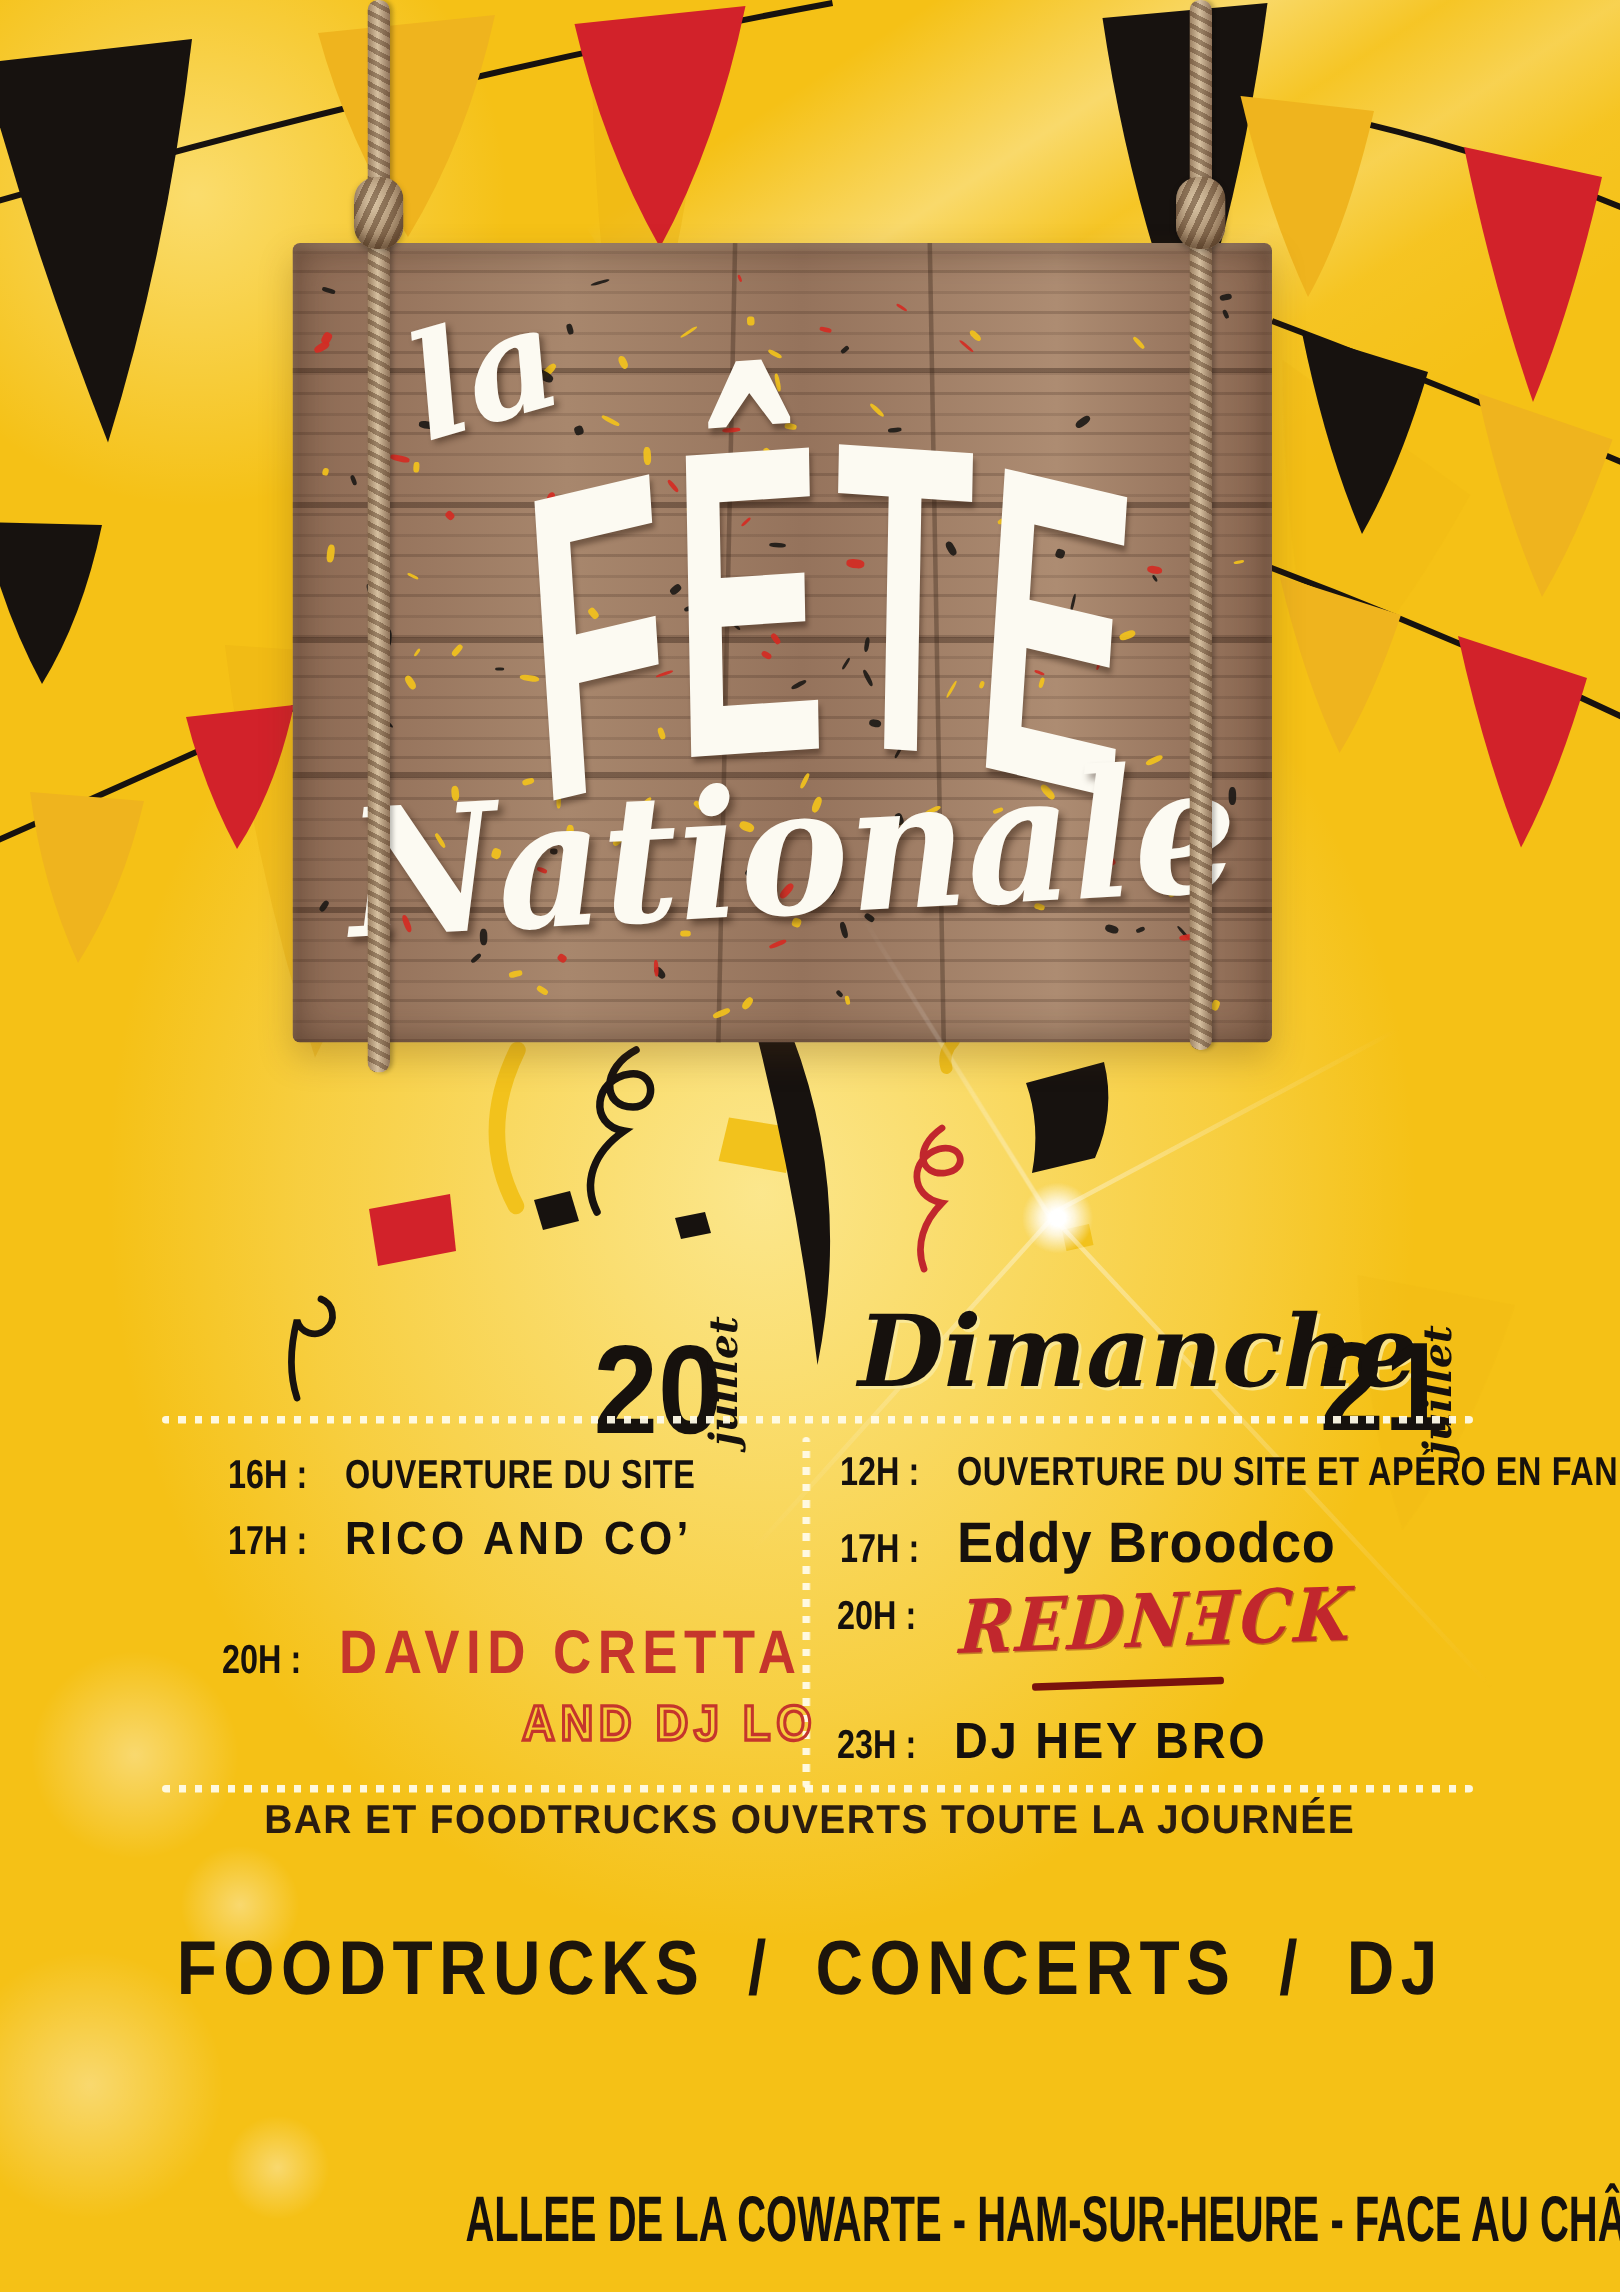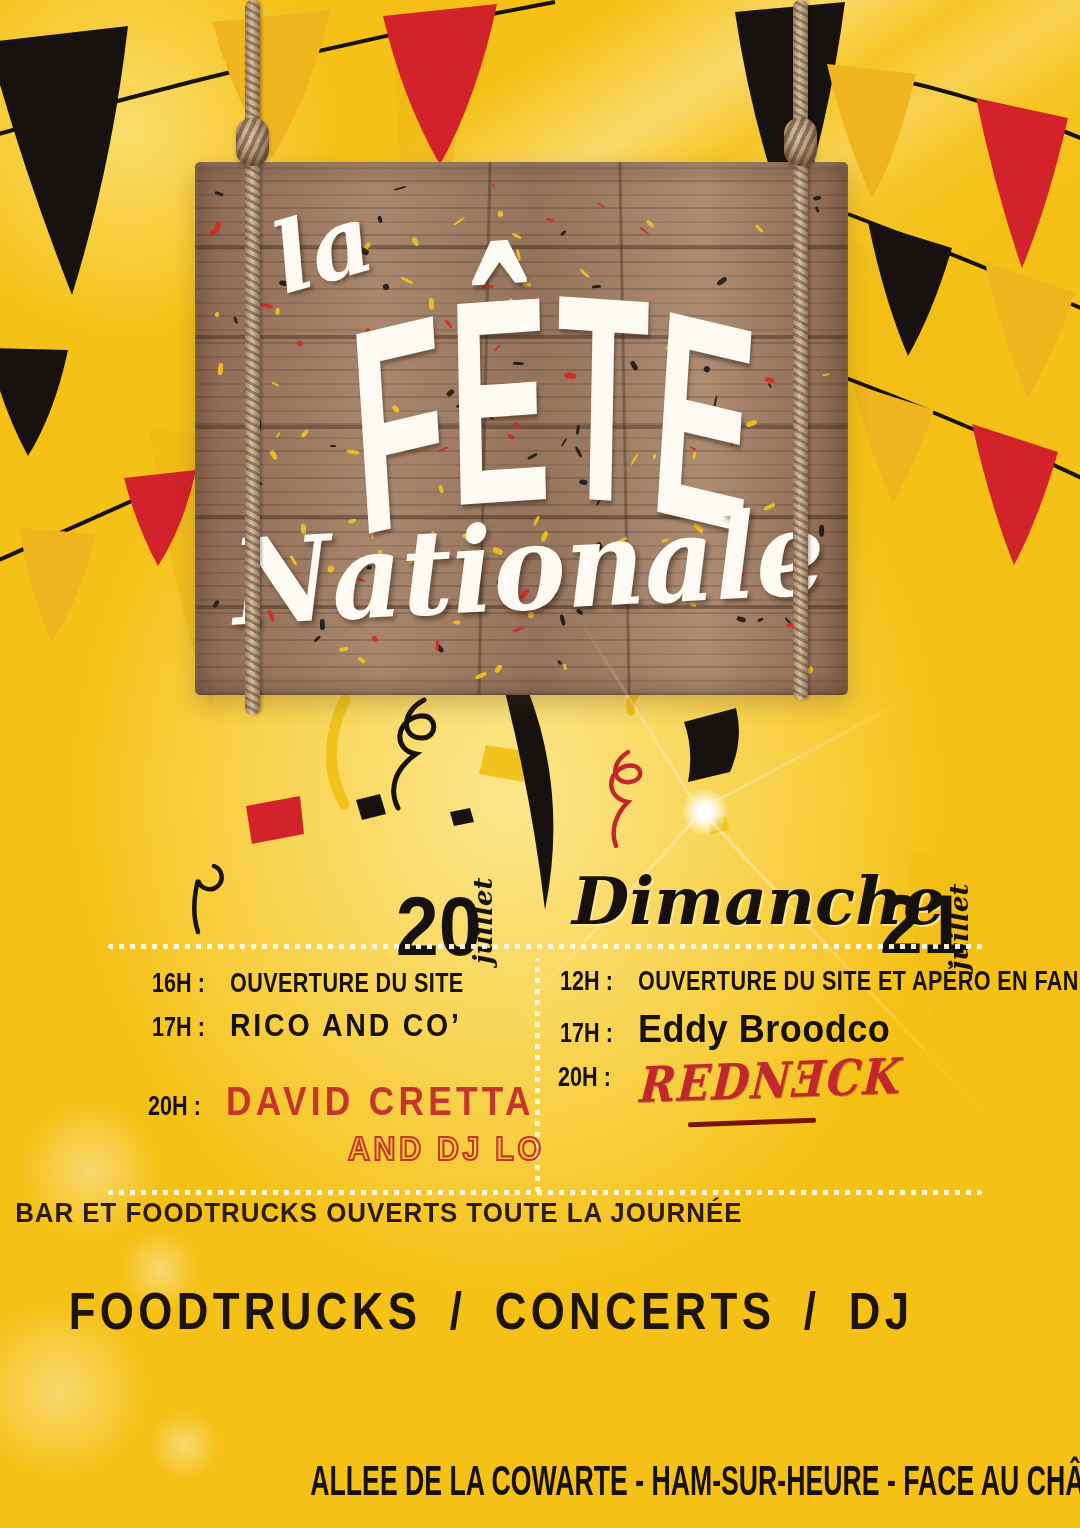--- a/index.html
+++ b/index.html
@@ -108,21 +108,21 @@
   .ev-red{font-weight:700;font-size:41px;color:#C5352C;letter-spacing:5px;transform:scaleX(.86);}
   .ev-outline{position:absolute;font-weight:800;font-size:33px;letter-spacing:4px;
     color:transparent;-webkit-text-stroke:2.2px #C5352C;white-space:nowrap;transform:scaleX(.92);transform-origin:left center;}
   .ev-brush{position:absolute;font-family:"DejaVu Serif",serif;font-style:italic;font-weight:bold;
     font-size:49px;color:#C1272D;letter-spacing:2px;white-space:nowrap;
     transform:rotate(-2deg) skewX(-6deg) scaleX(.88);transform-origin:left center;
     text-shadow:1px 1px 0 rgba(120,10,8,.4);}
   .brush-underline{position:absolute;height:5px;background:#7A120D;transform:rotate(-2deg);border-radius:2px;}
 
   
-  .center-line{position:absolute;left:0;right:0;text-align:left;color:#1D150C;}
+  .center-line{position:absolute;left:0;right:0;text-align:center;color:#1D150C;}
   .note{top:1198px;font-weight:bold;font-size:27px;letter-spacing:1px;color:#2A1C10;}
   .note span{display:inline-block;transform:scaleX(.96);}
   .acts1{top:1282px;font-weight:bold;font-size:51px;letter-spacing:5px;word-spacing:14px;}
   .acts1 span{display:inline-block;transform:scaleX(.86);}
   .acts2{top:1342px;font-weight:bold;font-size:45px;letter-spacing:1px;word-spacing:6px;}
   .acts2 span{display:inline-block;transform:scaleX(.86);}
   .address{top:1456px;font-weight:800;font-size:43px;color:#16110D;}
   .address span{display:inline-block;transform:scaleX(.62);white-space:nowrap;}
 </style>
 </head>
@@ -414,20 +414,24 @@
   </div>
   <div class="row" style="left:560px;top:1008px">
     <span class="time cond">17H :</span>
     <span class="ev-round" style="transform-origin:left center">Eddy Broodco</span>
   </div>
   <div class="row" style="left:558px;top:1062px">
     <span class="time cond">20H :</span>
   </div>
   <div class="ev-brush" style="left:640px;top:1056px">REDNƎCK</div>
   <div class="brush-underline" style="left:688px;top:1120px;width:128px"></div>
+  <div class="row" style="left:558px;top:1142px">
+    <span class="time cond">23H :</span>
+    <span class="ev-bold" style="transform-origin:left center">DJ HEY BRO</span>
+  </div>
 
   <div class="center-line note">
     <span>BAR ET FOODTRUCKS OUVERTS TOUTE LA JOURNÉE</span>
   </div>
   <div class="center-line acts1">
     <span>FOODTRUCKS / CONCERTS / DJ</span>
   </div>
   <div class="center-line address">
     <span>ALLEE DE LA COWARTE - HAM-SUR-HEURE - FACE AU CHÂTEAU COMMUNAL</span>
   </div>

